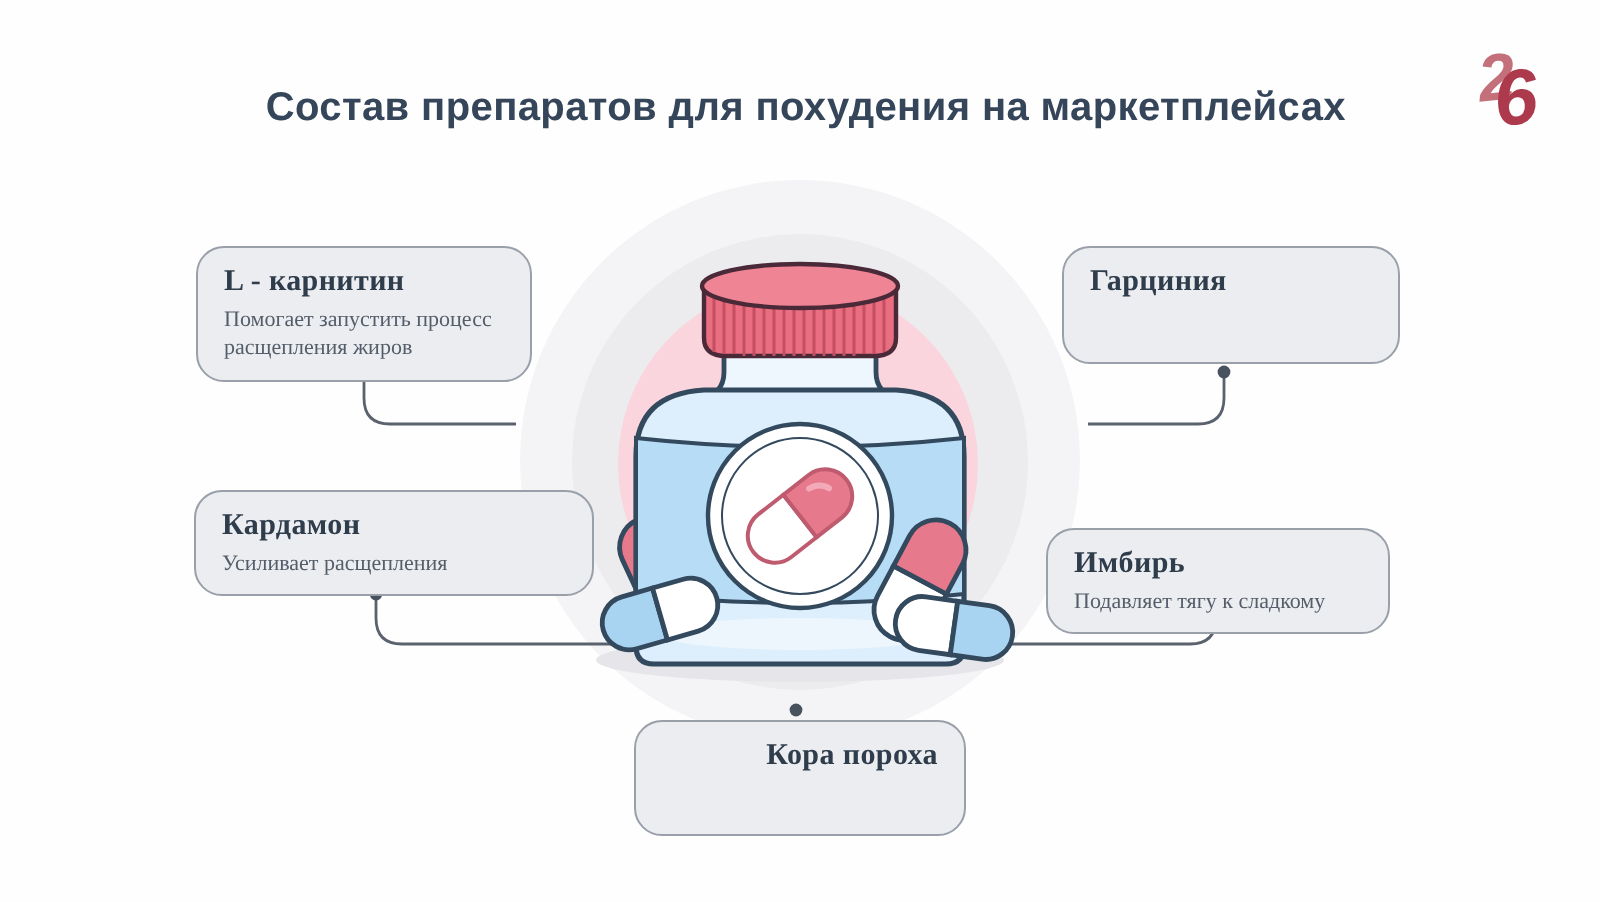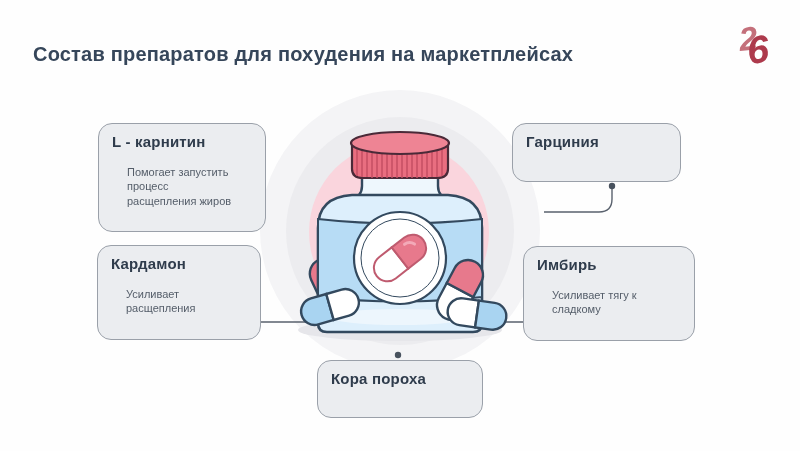--- a/index.html
+++ b/index.html
@@ -3,50 +3,51 @@
 <meta charset="utf-8">
 <style>
   html,body{margin:0;padding:0;}
   body{
     width:800px;height:451px;position:relative;overflow:hidden;
     background:#fefefe;
     font-family:"Liberation Sans","DejaVu Sans",sans-serif;
   }
   .page-title{
     position:absolute;left:33px;top:30px;width:640px;
-    font-size:20px;font-weight:700;color:#36465a;letter-spacing:.2px;
+    font-size:20px;font-weight:700;color:#36465a;letter-spacing:.2px;text-align:right;
   }
   .logo{
     position:absolute;right:18px;top:20px;width:56px;height:52px;
     display:flex;align-items:flex-start;justify-content:center;
     font-style:italic;font-weight:700;line-height:1;
   }
   .logo .d1{font-size:33px;color:#c4707b;transform:rotate(-6deg);margin-top:2px;}
   .logo .d2{font-size:39px;color:#ad3a4c;margin-left:-11px;margin-top:10px;transform:rotate(-6deg);}
   .stage{position:absolute;left:0;top:0;width:800px;height:451px;}
   .callout{
     position:absolute;
     background:#ebedf0;
     border:1.5px solid #9aa0a9;
     border-radius:14px;
     padding:9px 13px 8px 13px;
     box-sizing:border-box;
     z-index:5;
+    font-family:Liberation Serif, serif;
   }
   .callout .c-title{
     font-size:15px;font-weight:700;color:#2f3c4c;margin:0 0 3px 0;letter-spacing:.2px;
   }
   .callout .c-desc{
-    font-size:11px;color:#545d69;line-height:1.3;margin:15px;
+    font-size:11px;color:#545d69;line-height:1.3;margin:0;
   }
-  .callout.center{ text-align:left; }
+  .callout.center{ text-align:right; }
   .box-carnitine{left:98px;top:123px;width:168px;min-height:59px;}
-  .box-cardamom{left:97px;top:245px;width:164px;min-height:50px;border-radius:14px;}
-  .box-garcinia{left:512px;top:123px;width:169px;min-height:59px;}
-  .box-ginger{left:523px;top:246px;width:172px;min-height:49px;}
+  .box-cardamom{left:97px;top:245px;width:200px;min-height:50px;border-radius:14px;}
+  .box-garcinia{left:531px;top:123px;width:169px;min-height:59px;}
+  .box-ginger{left:523px;top:264px;width:172px;min-height:49px;}
   .box-gunpowder{left:317px;top:360px;width:166px;min-height:58px;}
 </style>
 </head>
 <body>
 
 <h1 class="page-title">Состав препаратов для похудения на маркетплейсах</h1>
 
 <div class="logo">
   <span class="d1">2</span>
   <span class="d2">6</span>
@@ -143,18 +144,18 @@
   <div class="c-title">Кардамон</div>
   <div class="c-desc">Усиливает расщепления</div>
 </div>
 
 <div class="callout box-garcinia">
   <div class="c-title">Гарциния</div>
 </div>
 
 <div class="callout box-ginger">
   <div class="c-title">Имбирь</div>
-  <div class="c-desc">Усиливает тягу к сладкому</div>
+  <div class="c-desc">Подавляет тягу к сладкому</div>
 </div>
 
 <div class="callout center box-gunpowder">
   <div class="c-title">Кора пороха</div>
 </div>
 
 </body></html>

